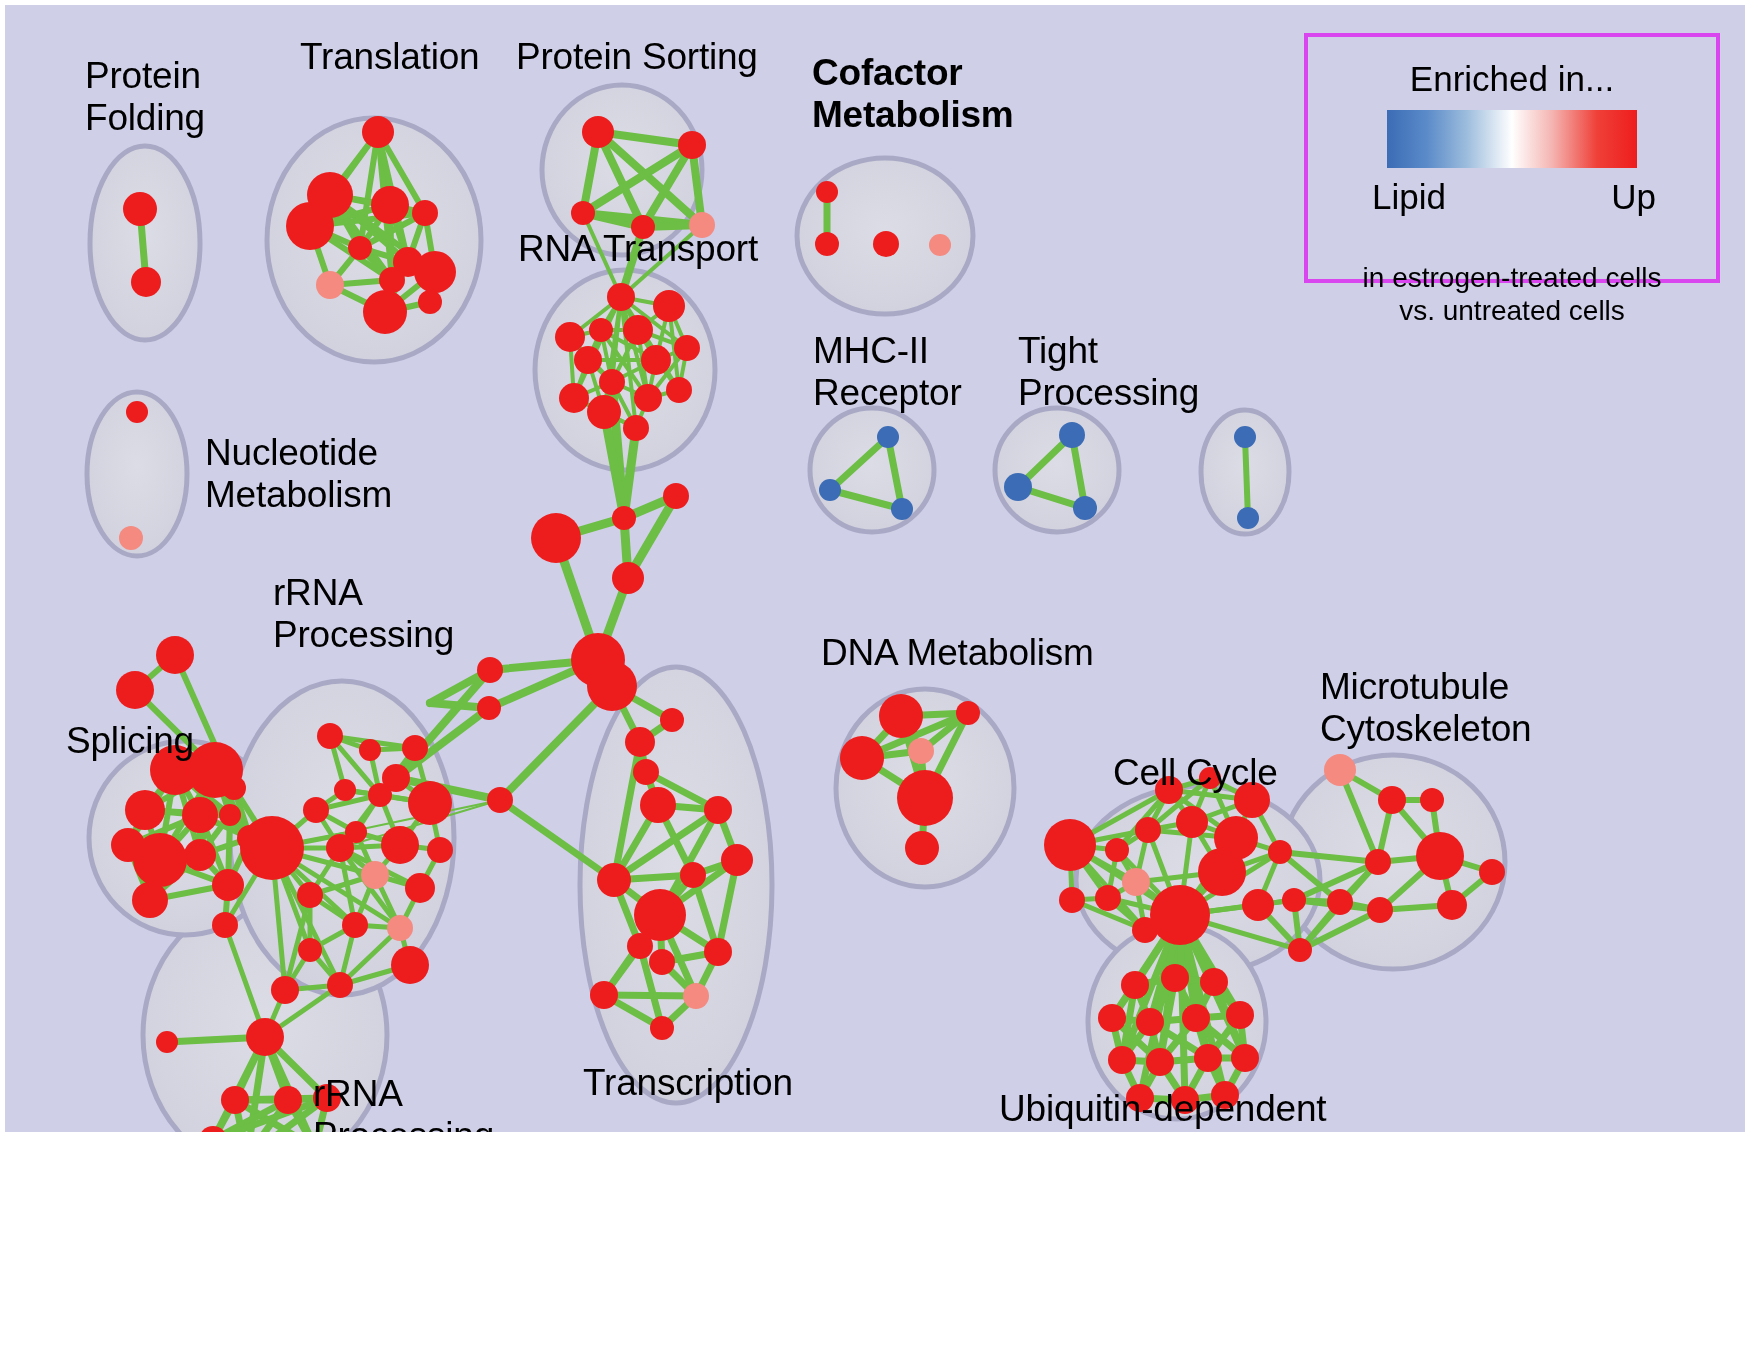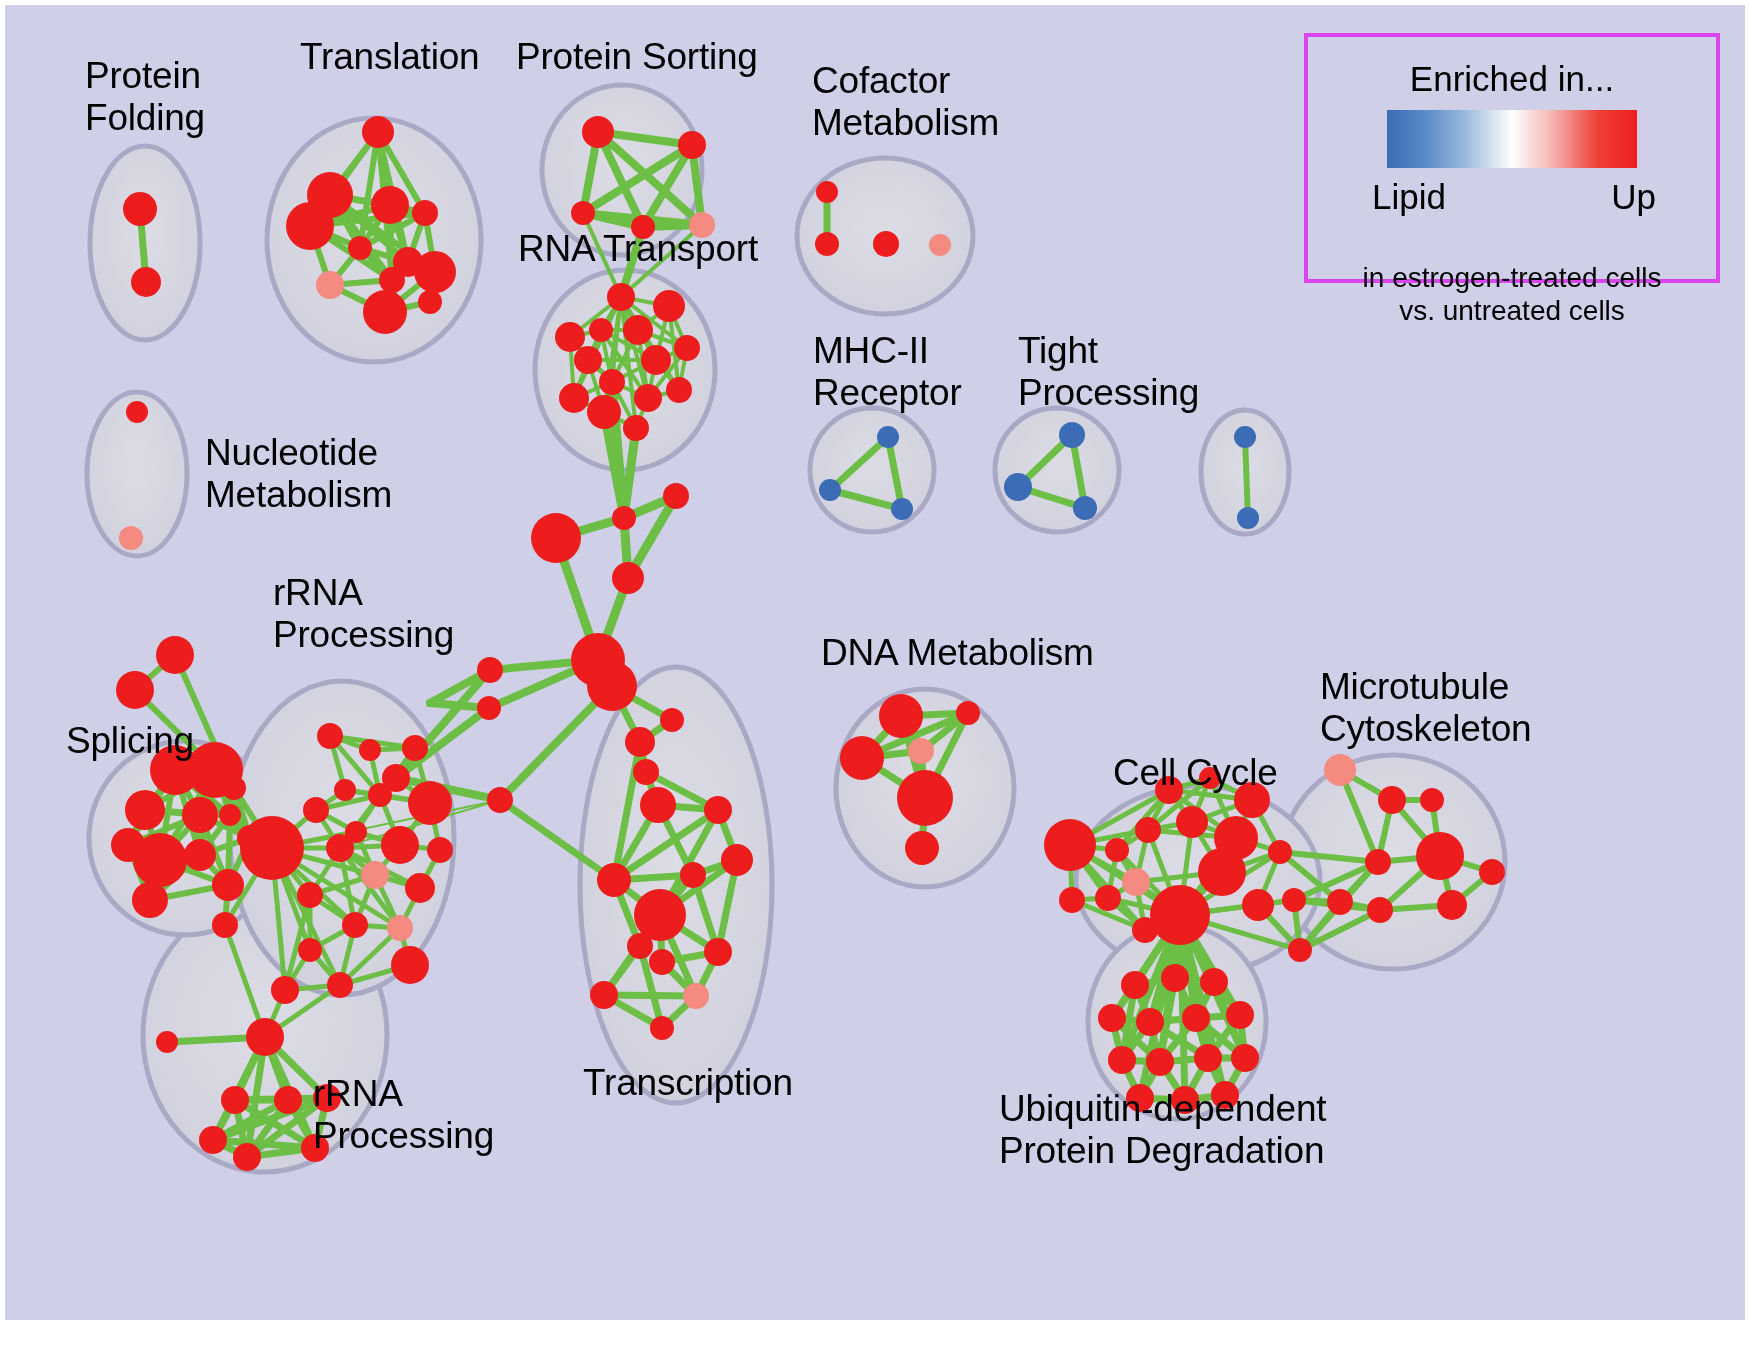--- a/index.html
+++ b/index.html
@@ -1,17 +1,17 @@
 <!DOCTYPE html>
 <html><head>
 <meta charset="utf-8">
 <style>
   html,body{margin:0;padding:0;background:#ffffff;}
   body{font-family:"Liberation Sans", sans-serif;}
-  #stage{position:relative;width:1750px;height:1320px;overflow:hidden;background:#ffffff;}
+  #stage{position:relative;width:1750px;height:1132px;overflow:hidden;background:#ffffff;}
   #canvas{position:absolute;left:0;top:0;width:1750px;height:1360px;}
   .clabel{position:absolute;color:#000;font-family:"Liberation Sans", sans-serif;
           font-size:37px;line-height:42px;font-weight:400;white-space:pre-line;letter-spacing:-0.2px;}
   .legend-box{position:absolute;left:1304px;top:33px;width:416px;height:250px;
               background:#cfcfe8;border:4px solid #d946ef;box-sizing:border-box;}
   .legend-title{position:absolute;left:0;right:0;top:22px;text-align:center;font-size:35px;color:#000;}
   .legend-bar{position:absolute;left:79px;top:73px;width:250px;height:58px;
      background:linear-gradient(to right,#3b6cb5 0%,#5b8bc9 16%,#9dbddd 32%,#ffffff 50%,#f4b5b2 66%,#ef4038 84%,#ee1d1d 100%);}
   .legend-down{position:absolute;left:64px;top:140px;font-size:35px;color:#000;}
   .legend-up{position:absolute;right:60px;top:140px;font-size:35px;color:#000;}
@@ -771,21 +771,21 @@
         <circle cx="1185" cy="1100" r="14"></circle>
           <circle cx="1225" cy="1095" r="14"></circle>
       </g>
     </g>
   </svg>
 
   <div class="clabel" style="left:85px;top:55px;">Protein
 Folding</div>
   <div class="clabel" style="left:300px;top:36px;">Translation</div>
   <div class="clabel" style="left:516px;top:36px;">Protein Sorting</div>
-  <div class="clabel" style="left:812px;top:60px;">Cofactor
+  <div class="clabel" style="left:812px;top:52px;font-weight:bold;">Cofactor
 Metabolism</div>
   <div class="clabel" style="left:518px;top:228px;">RNA Transport</div>
   <div class="clabel" style="left:813px;top:330px;">MHC-II
 Receptor</div>
   <div class="clabel" style="left:1018px;top:330px;">Tight
 Processing</div>
   <div class="clabel" style="left:205px;top:432px;">Nucleotide
 Metabolism</div>
   <div class="clabel" style="left:273px;top:572px;">rRNA
 Processing</div>

